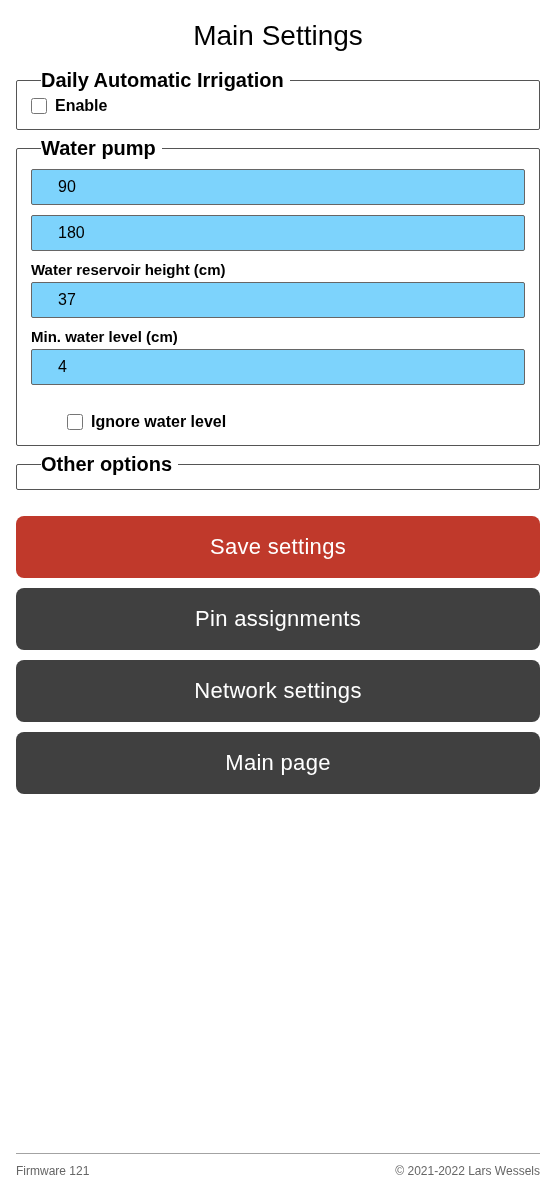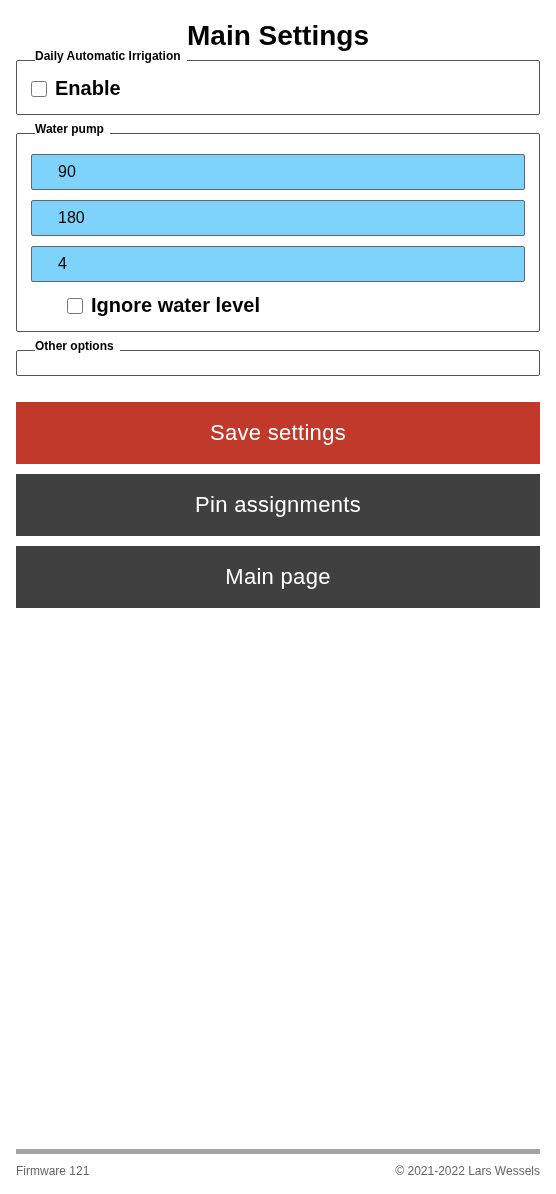--- a/index.html
+++ b/index.html
@@ -22,61 +22,61 @@
       width: 556px;
       min-height: 1194px;
       padding: 20px 16px 10px 16px;
       display: flex;
       flex-direction: column;
       gap: 0;
     }
 
     .page-title {
       font-size: 28px;
-      font-weight: 700;
+      font-weight: 400;
       text-align: center;
-      margin-bottom: 8px;
+      margin-bottom: 28px;
       color: #000;
     }
 
     .fieldset-group {
       border: 1.5px solid #555;
       border-radius: 2px;
       padding: 10px 14px 14px 14px;
       margin-bottom: 18px;
       position: relative;
     }
 
     .fieldset-legend {
-      font-size: 12px;
+      font-size: 20px;
       font-weight: 900;
       color: #000;
       background: #fff;
       padding: 0 6px 0 0;
       position: absolute;
       top: -12px;
-      left: 18px;
+      left: 24px;
     }
 
     .checkbox-row {
       display: flex;
       align-items: center;
       gap: 8px;
       margin-top: 6px;
     }
 
     .checkbox-row input[type="checkbox"] {
       width: 16px;
       height: 16px;
       cursor: pointer;
       accent-color: #1a8a5a;
     }
 
     .checkbox-label {
-      font-size: 20px;
+      font-size: 16px;
       font-weight: 900;
       color: #000;
     }
 
     .form-field {
       margin-top: 10px;
     }
 
     .field-label {
       font-size: 15px;
@@ -104,38 +104,38 @@
       gap: 10px;
     }
 
     .btn {
       width: 100%;
       padding: 18px 10px;
       font-size: 22px;
       font-weight: 500;
       color: #fff;
       border: none;
-      border-radius: 0;
+      border-radius: 8px;
       cursor: pointer;
       text-align: center;
       letter-spacing: 0.3px;
     }
 
     .btn-save {
       background-color: #c0392b;
     }
 
     .btn-teal {
       background-color: #404040;
     }
 
     .footer {
       margin-top: auto;
       padding: 10px 0 6px 0;
-      border-top: 5px solid #a3a3a3;
+      border-top: 1px solid #a3a3a3;
       display: flex;
       justify-content: space-between;
       align-items: center;
     }
 
     .footer-left, .footer-right {
       font-size: 12px;
       color: #666;
     }
   </style>
@@ -158,38 +158,44 @@
     <span class="fieldset-legend">Water pump</span>
 
     <div class="form-field">
       <input type="text" id="pump-auto-stop" class="field-input" value="90" style="">
     </div>
 
     <div class="form-field">
       <input type="text" id="block-irrigation" class="field-input" value="180" style="">
     </div>
 
-
-    <div class="form-field">
+    <div class="form-field">
+      <label class="field-label" for="water-reservoir-height">Water reservoir height (cm)</label>
+      <input type="text" id="water-reservoir-height" class="field-input" value="37" style="">
+    </div>
+
+    <div class="form-field">
+      <label class="field-label" for="min-water-level">Min. water level (cm)</label>
       <input type="text" id="min-water-level" class="field-input" value="4" style="">
     </div>
 
-    <div class="checkbox-row" style="margin-top: 12px; padding-left: 36px;">
+    <div class="checkbox-row" style="margin-top: 28px; padding-left: 36px;">
       <input type="checkbox" id="ignore-water-level" style="">
       <label class="checkbox-label" for="ignore-water-level">Ignore water level</label>
     </div>
   </div>
 
   <div class="fieldset-group">
     <span class="fieldset-legend">Other options</span>
   </div>
 
   <div class="buttons-section">
     <button class="btn btn-save">Save settings</button>
     <button class="btn btn-teal">Pin assignments</button>
+    <button class="btn btn-teal">Network settings</button>
     <button class="btn btn-teal">Main page</button>
   </div>
 
   <div class="footer">
     <span class="footer-left">Firmware 121</span>
     <span class="footer-right">© 2021-2022 Lars Wessels</span>
   </div>
 
 </div>
 

